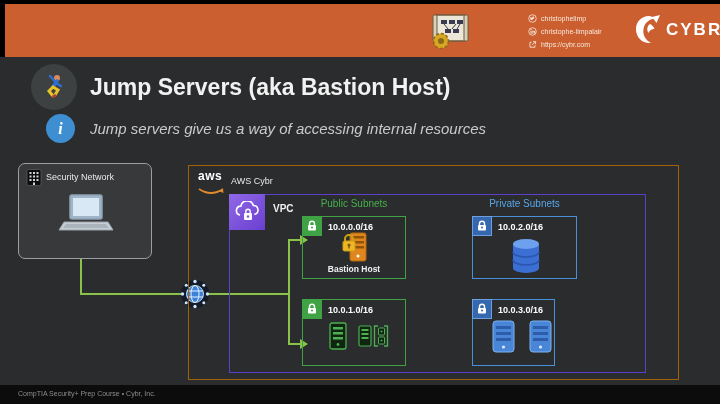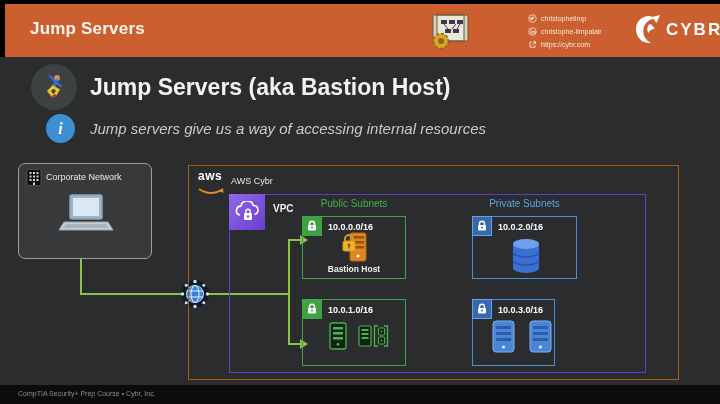--- a/index.html
+++ b/index.html
@@ -66,21 +66,20 @@
   
   .footer { position:absolute; top:385px; left:0; width:720px; height:19px; background:#0c0c0c; }
   .footer-text { position:absolute; left:18px; top:5px; font-size:7px; color:#8b8d8e; }
 </style>
 </head>
 <body>
 
 <div id="slide">
 
   <div class="header">
-    <div class="header-title">Jump Servers</div>
 
     <svg class="blueprint" width="40" height="40" viewBox="0 0 40 40">
       <rect x="5" y="4" width="31" height="26" rx="2" fill="#ece6d6" stroke="#6b5b3e" stroke-width="1.5"></rect>
       <rect x="3" y="4" width="4" height="26" rx="1.5" fill="#d8d0ba" stroke="#6b5b3e"></rect>
       <rect x="34" y="4" width="4" height="26" rx="1.5" fill="#d8d0ba" stroke="#6b5b3e"></rect>
       <rect x="11" y="9" width="6" height="4" fill="#3a3a52"></rect>
         <rect x="19" y="9" width="6" height="4" fill="#3a3a52"></rect>
         <rect x="27" y="9" width="6" height="4" fill="#3a3a52"></rect>
       <rect x="15" y="18" width="6" height="4" fill="#3a3a52"></rect>
         <rect x="23" y="18" width="6" height="4" fill="#3a3a52"></rect>
@@ -153,21 +152,21 @@
             <rect x="10.5" y="3" width="2" height="2"></rect>
           <rect x="3.5" y="6.5" width="2" height="2"></rect>
             <rect x="7" y="6.5" width="2" height="2"></rect>
             <rect x="10.5" y="6.5" width="2" height="2"></rect>
           <rect x="3.5" y="10" width="2" height="2"></rect>
             <rect x="7" y="10" width="2" height="2"></rect>
             <rect x="10.5" y="10" width="2" height="2"></rect>
           <rect x="7" y="13.5" width="2" height="2.5"></rect>
         </g>
       </svg>
-      <div class="corp-label">Corporate Network</div>
+      <div class="corp-label">Security Network</div>
       <svg class="laptop" width="60" height="46" viewBox="0 0 60 46">
         <rect x="14" y="3" width="32" height="24" rx="2" fill="#9fb4c4" stroke="#8fa3b5" stroke-width="1.5"></rect>
         <rect x="17" y="6" width="26" height="18" fill="#d9e8f5"></rect>
         <path d="M8 30 L52 30 L57 38 L3 38 Z" fill="#c8cfd4" stroke="#9aa4ad" stroke-width="1"></path>
         <path d="M10 32 L50 32 L53 36 L7 36 Z" fill="#aab4bb"></path>
       </svg>
     </div>
 
     <div class="gline" style="left:80px; top:202px; width:2px; height:36px;"></div>
     <div class="gline" style="left:80px; top:236px; width:210px; height:2px;"></div>

